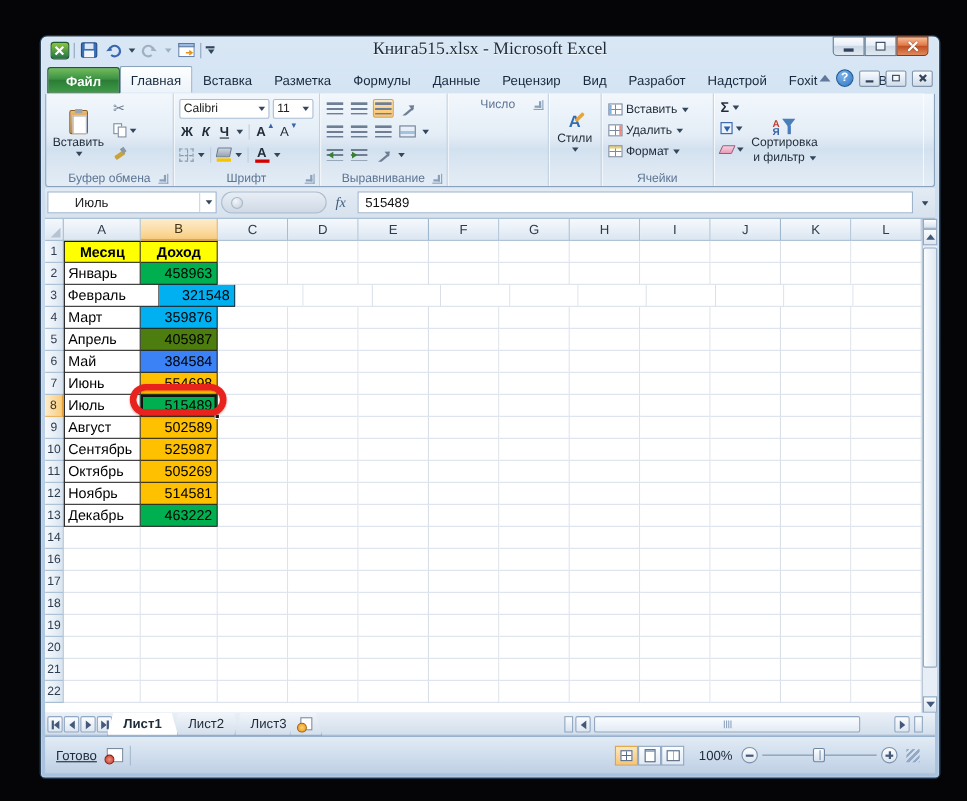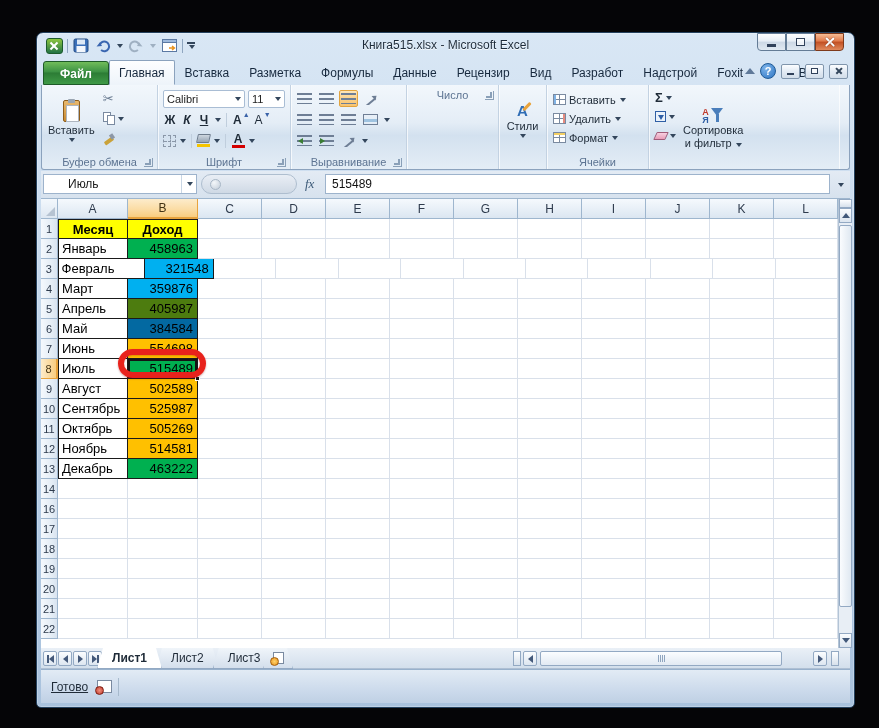--- a/index.html
+++ b/index.html
@@ -15,21 +15,21 @@
   .qbtn{display:flex;align-items:center;justify-content:center;width:18px;height:17px;}
   .xl-logo{width:17px;height:16px;border:1px solid #1d5c2c;border-radius:3px;background:linear-gradient(#8cc63f,#217346);position:relative;}
   .xl-logo i,.xlx i{position:absolute;left:50%;top:50%;width:10px;height:2px;background:#fff;}
   .xl-logo i:first-child{transform:translate(-50%,-50%) rotate(45deg);}
   .xl-logo i:last-child{transform:translate(-50%,-50%) rotate(-45deg);}
   .qsep{width:1px;height:14px;background:#8fa6c0;}
   .dd-mini{width:0;height:0;border-left:3px solid transparent;border-right:3px solid transparent;border-top:4px solid #33465c;margin-left:1px;}
   .dd-mini.dis{border-top-color:#9fb0c2;}
   .qat-dd{display:flex;flex-direction:column;align-items:center;}
   .qat-dd b{width:8px;height:2px;background:#33465c;margin-bottom:1px;}
-  .title{position:absolute;left:0;right:0;top:0;height:24px;line-height:24px;text-align:center;font-size:12px;color:#1d2b3a;text-shadow:0 1px 0 rgba(255,255,255,.8);}
+  .title{position:absolute;left:0;right:0;top:0;height:24px;line-height:24px;text-align:center;font-size:16px;color:#1d2b3a;text-shadow:0 1px 0 rgba(255,255,255,.8);font-family:Liberation Serif, serif;}
   .winbtns{position:absolute;right:10px;top:0;display:flex;}
   .wbtn{width:29px;height:18px;border:1px solid #5f7block;border:1px solid #647c96;background:linear-gradient(#fdfeff,#e7eef6 45%,#ccd8e6 50%,#e0e9f2);display:flex;align-items:center;justify-content:center;position:relative;}
   .wbtn.first{border-radius:0 0 0 4px;}
   .wbtn.close{border-radius:0 0 4px 0;background:linear-gradient(#f7bd96,#e0794a 45%,#c14f22 50%,#e08a5d);border-color:#7e3a1c;}
   .g-min{width:9px;height:3px;background:#30415a;margin-top:7px;}
   .g-res{width:9px;height:8px;border:1px solid #30415a;background:rgba(255,255,255,.7);}
   .g-x{position:relative;width:12px;height:12px;}
   .g-x i{position:absolute;left:0;top:5px;width:12px;height:2.4px;background:#fff;border-radius:1px;box-shadow:0 0 1px #5c2410;}
   .g-x i:first-child{transform:rotate(45deg);}
   .g-x i:last-child{transform:rotate(-45deg);}
@@ -627,21 +627,21 @@
             <div class="cell" style="width: 64px;"></div>
             <div class="cell" style="width: 64px;"></div>
             <div class="cell" style="width: 64px;"></div>
             <div class="cell" style="width: 64px;"></div>
             <div class="cell" style="width: 64px;"></div>
             <div class="cell" style="width: 64px;"></div>
           </div>
           <div class="grow">
             <div class="rowhead">6</div>
             <div class="cell tcell tleft cmonth" style="width: 70px;">Май</div>
-            <div class="cell tcell cvalue" style="width: 70px; background: #0369a1; padding-left: 12px;">384584</div>
+            <div class="cell tcell cvalue" style="width: 70px; background: #3b82f6; padding-left: 12px;">384584</div>
             <div class="cell" style="width: 64px;"></div>
             <div class="cell" style="width: 64px;"></div>
             <div class="cell" style="width: 64px;"></div>
             <div class="cell" style="width: 64px;"></div>
             <div class="cell" style="width: 64px;"></div>
             <div class="cell" style="width: 64px;"></div>
             <div class="cell" style="width: 64px;"></div>
             <div class="cell" style="width: 64px;"></div>
             <div class="cell" style="width: 64px;"></div>
             <div class="cell" style="width: 64px;"></div>
@@ -926,16 +926,43 @@
       <div class="harrow" style="left:772px">
           <span class="tr"></span>
         </div>
       <div class="hsplit" style="left:790px"></div>
     </div>
 
     <div class="statusbar">
       <span class="mode">Готово</span>
       <span class="macro-ic"></span>
       <span class="ssep"></span>
+      <div class="sb-right">
+        <div class="views">
+          <span class="vbtn hl">
+              <span class="v-norm"></span>
+            </span>
+          <span class="vbtn">
+              <span class="v-page"></span>
+            </span>
+          <span class="vbtn">
+              <span class="v-brk"></span>
+            </span>
+        </div>
+        <span class="zoomlbl">100%</span>
+        <div class="zslider">
+          <span class="zbtn">
+              <span class="h"></span>
+            </span>
+          <span class="ztrack">
+              <span class="zthumb"></span>
+            </span>
+          <span class="zbtn">
+              <span class="h"></span>
+              <span class="v"></span>
+            </span>
+        </div>
+        <span class="grip"></span>
+      </div>
     </div>
 
   </div>
 </div>
 
 </body></html>

